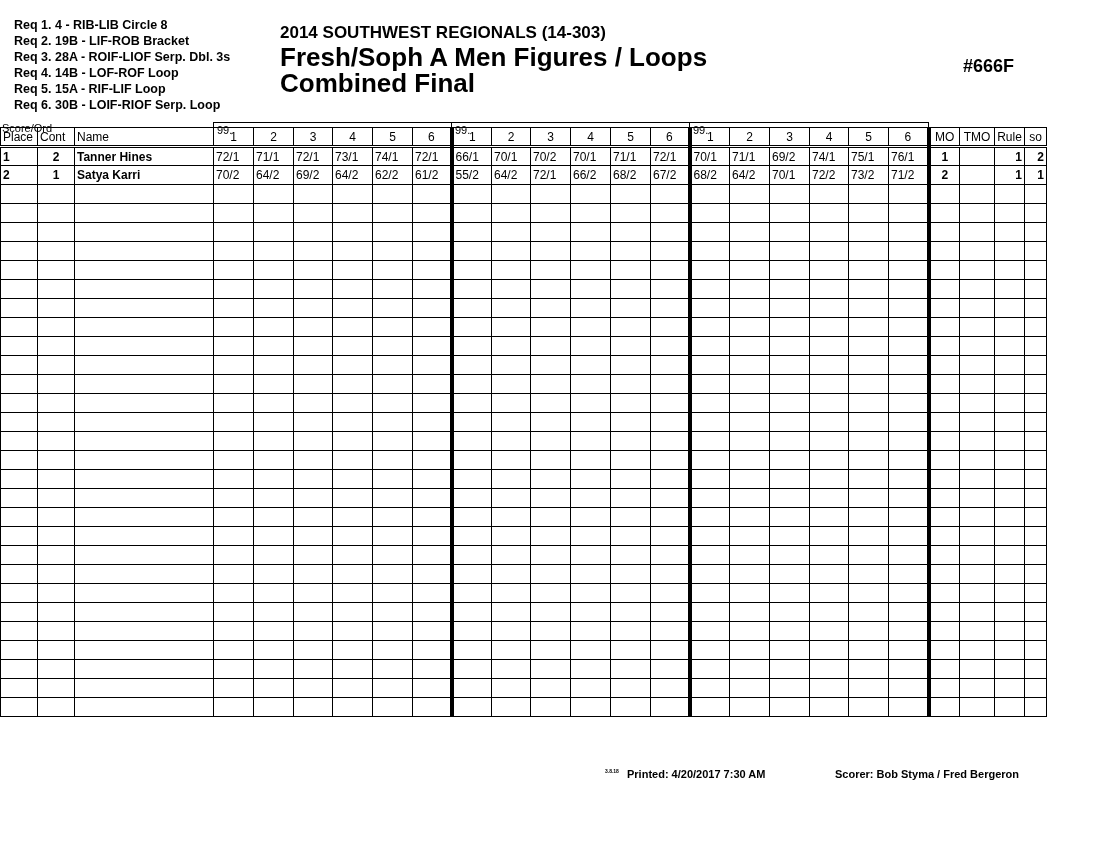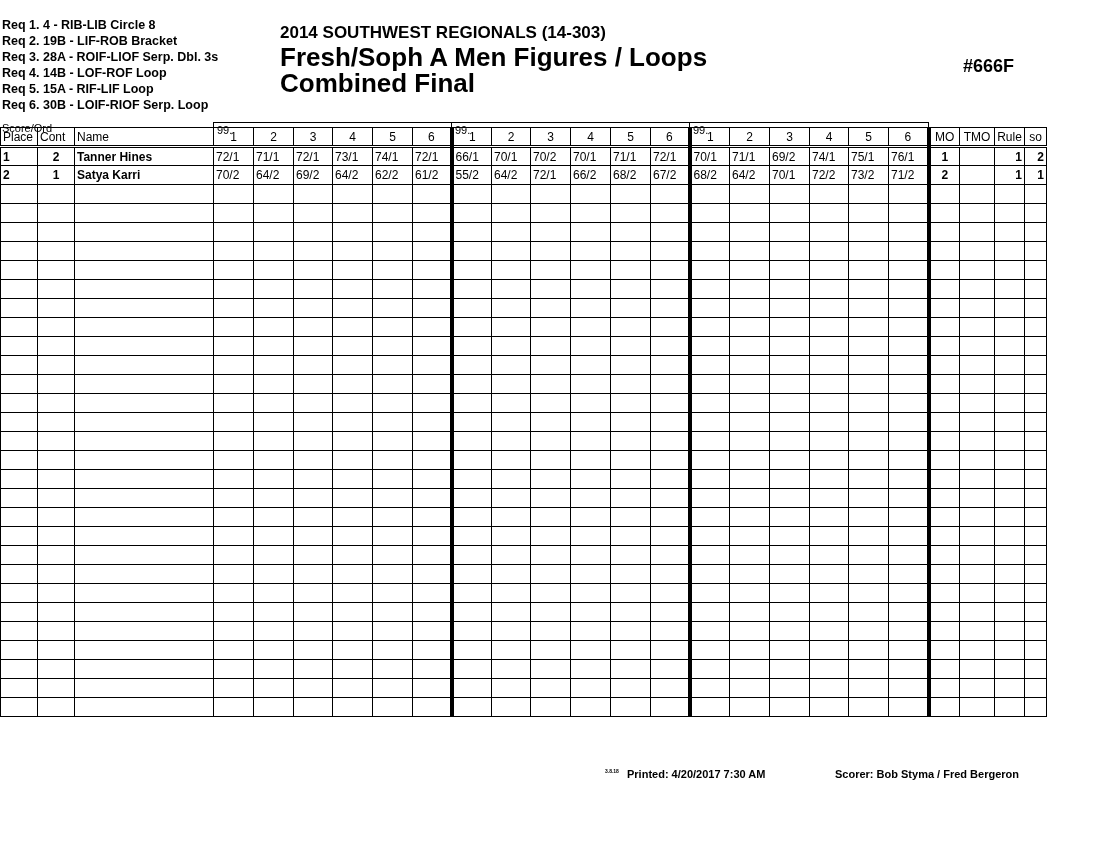--- a/index.html
+++ b/index.html
@@ -1,18 +1,18 @@
 <!DOCTYPE html>
 <html><head>
 <meta charset="utf-8">
 <style>
   html, body { margin:0; padding:0; background:#ffffff; }
   body { width:1100px; height:850px; position:relative; overflow:hidden;
          font-family:"Liberation Sans", sans-serif; color:#000; }
-  .reqs { position:absolute; left:2px; top:17px; font-size:12.5px; font-weight:bold; line-height:16px; }
+  .reqs { position:absolute; left:14px; top:17px; font-size:12.5px; font-weight:bold; line-height:16px; }
   .reqs div { white-space:nowrap; }
   .title-block { position:absolute; left:280px; top:22px; width:530px; text-align:left; }
   .t1 { font-size:17px; font-weight:bold; line-height:22px; }
   .t2 { font-size:14px; line-height:16px; }
   .t3 { font-size:26px; font-weight:bold; line-height:26px; }
   .t4 { font-size:17px; line-height:22px; }
   .event-code { position:absolute; left:963px; top:24px; font-size:18px; font-weight:bold;margin-top:32px; }
 
   .score-ord-label { position:absolute; left:2px; top:122px; font-size:11px; }
   .judge-box { position:absolute; top:122px; height:21px; border:1px solid #000; border-bottom:none; box-sizing:border-box; font-size:11px; padding-left:3px; line-height:14px; }

